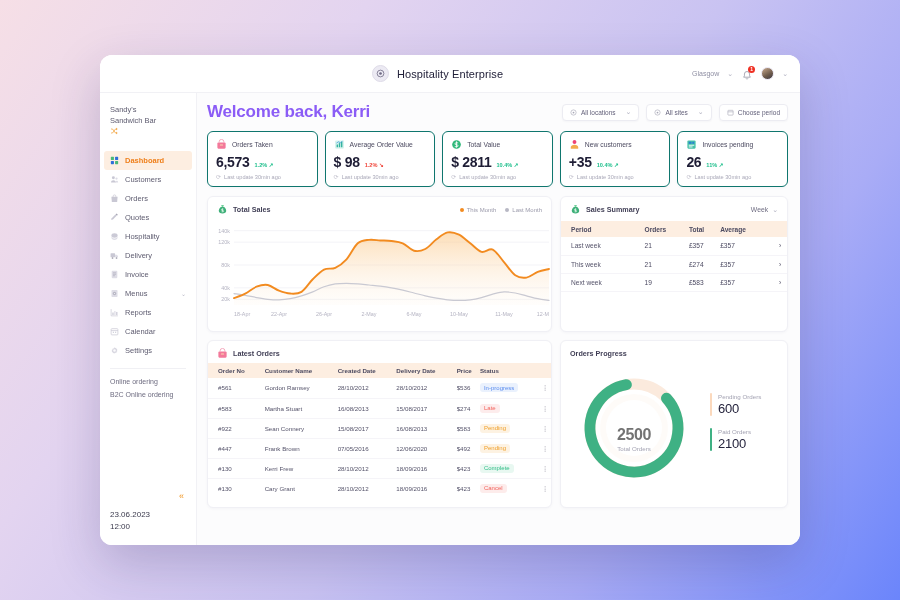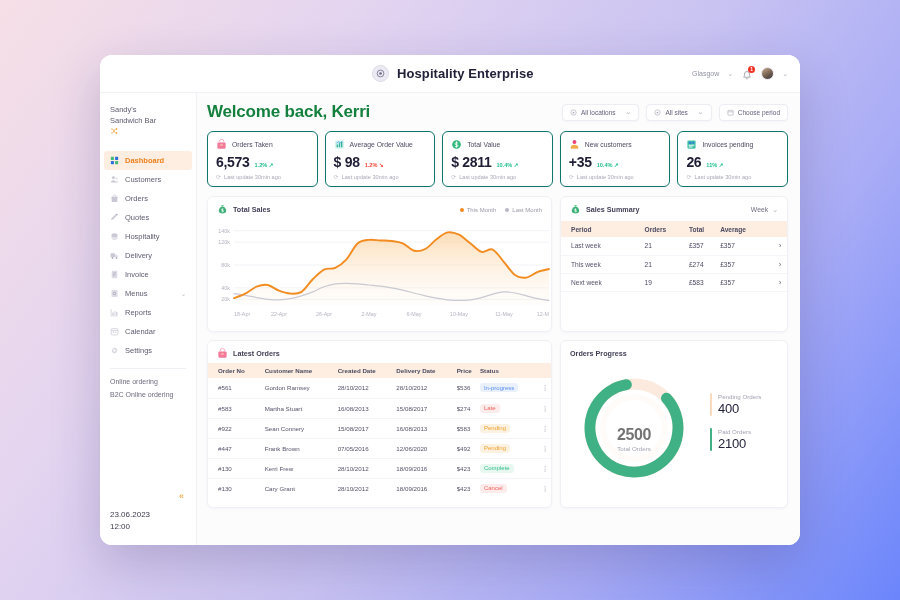--- a/index.html
+++ b/index.html
@@ -35,21 +35,21 @@
     z-index: 5;
   }
   .topbar-left { width: 97px; flex: 0 0 97px; }
   .topbar-center { flex: 1; display: flex; align-items: center; gap: 8px; padding-left: 175px;}
   .brand-badge {
     width: 17px; height: 17px; border-radius: 50%;
     background: #eceaf3; border: 1px solid #dedbe8;
     display: flex; align-items: center; justify-content: center;
     font-size: 9px; color: #55506b;
   }
-  .brand-title { font-size: 13px; font-weight: 700; color: #22213a; letter-spacing: .1px; }
+  .brand-title { font-size: 11px; font-weight: 400; color: #22213a; letter-spacing: .1px; }
   .topbar-right { display: flex; align-items: center; gap: 8px; }
   .tb-city { font-size: 7px; color: #8f8fa3; }
   .chev { font-size: 7px; color: #b0b0c0; }
   .bell-wrap { position: relative; width: 12px; height: 12px; }
   .badge-dot {
     position: absolute; right: -2px; top: -2px;
     background: #ef3124; color: #fff;
     font-size: 5px; line-height: 7px;
     min-width: 7px; height: 7px; border-radius: 50%;
     text-align: center; font-weight: 700;
@@ -107,21 +107,21 @@
   .clock div { font-size: 8px; color: #3b3a4d; line-height: 1.5; font-weight: 500;}
 
   
   .main {
     flex: 1; min-width: 0;
     background: #fcfcfd;
     padding: 9px 12px 10px 10px;
     overflow: hidden;
   }
   .main-head { display: flex; align-items: center; justify-content: space-between; margin-bottom: 9px; }
-  .welcome { font-size: 17px; font-weight: 700; color: #15803d; letter-spacing: -.2px; }
+  .welcome { font-size: 17px; font-weight: 700; color: #8b5cf6; letter-spacing: -.2px; }
   .filters { display: flex; gap: 7px; }
   .filter-btn {
     background: #fff; border: 1px solid #ececf2; border-radius: 4px;
     height: 17px; display: flex; align-items: center; gap: 4px;
     padding: 0 7px; font-size: 6.5px; color: #63617a;
     box-shadow: 0 1px 2px rgba(30,20,60,.03);
   }
   .filter-btn .chev { margin-left: 6px; }
   .fi { width: 7px; height: 7px; display:flex;align-items:center;justify-content:center;}
   .fi svg { width: 7px; height: 7px; display:block; }
@@ -780,21 +780,21 @@
                 <div class="donut-value">2500</div>
                 <div class="donut-label">Total Orders</div>
               </div>
             </div>
 
             <div class="prog-legend">
               <div class="pl-item">
                 <div class="pl-bar" style="background:#fbd9bd"></div>
                 <div>
                   <div class="pl-name">Pending Orders</div>
-                  <div class="pl-val">400</div>
+                  <div class="pl-val">600</div>
                 </div>
               </div>
               <div class="pl-item">
                 <div class="pl-bar" style="background:#3fb184"></div>
                 <div>
                   <div class="pl-name">Paid Orders</div>
                   <div class="pl-val">2100</div>
                 </div>
               </div>
             </div>

